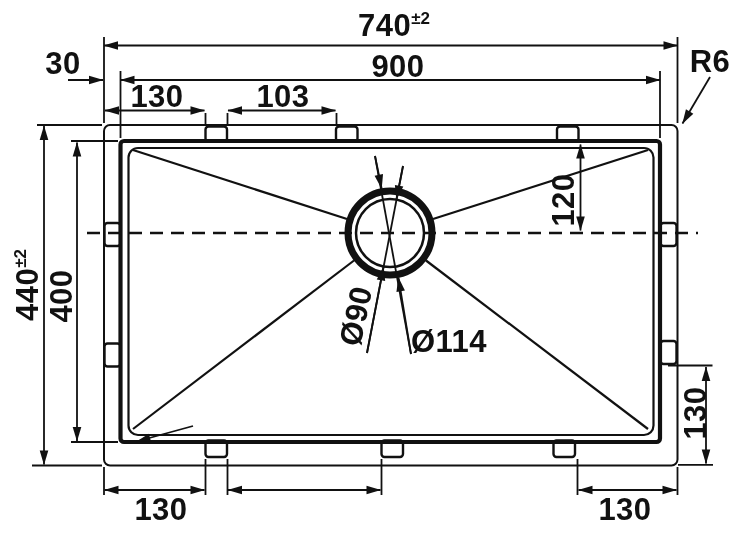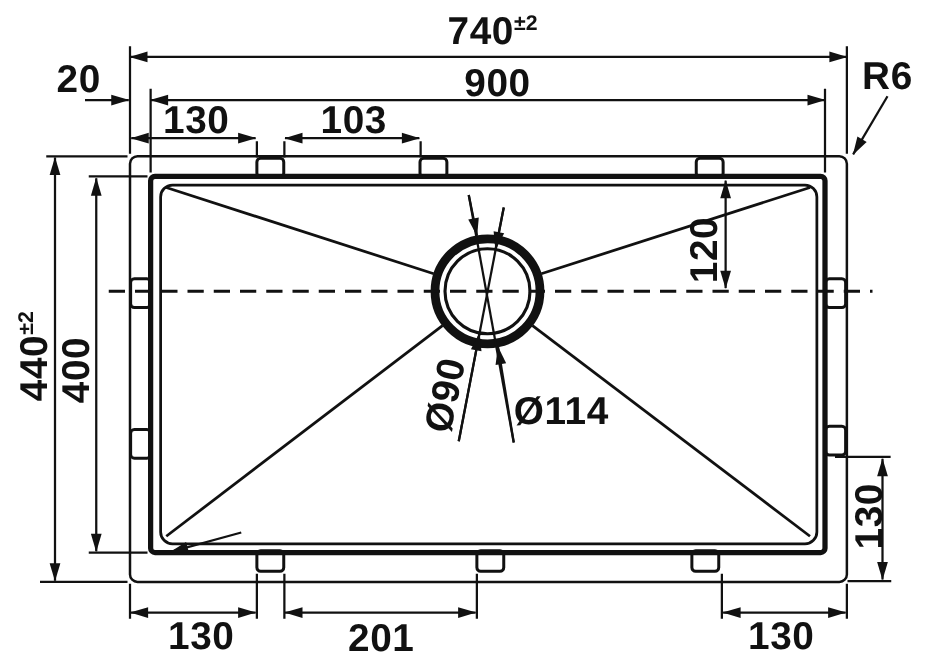--- a/index.html
+++ b/index.html
@@ -129,40 +129,39 @@
     <g stroke="#111" stroke-width="1.8" fill="none">
       <line x1="710" y1="77" x2="682.5" y2="123.5" marker-end="url(#ah)"></line>
       <line x1="193" y1="426" x2="136.5" y2="441.5" marker-end="url(#ah)"></line>
     </g>
   </svg>
 
   <div class="lbl" style="left:394px;top:25px"><span>740</span><sup>±2</sup></div>
 
   <div class="lbl" style="left:398px;top:66px">900</div>
 
-  <div class="lbl" style="left:63px;top:63px">20</div>
+  <div class="lbl" style="left:63px;top:63px">30</div>
 
   <div class="lbl" style="left:157px;top:96px">130</div>
 
   <div class="lbl" style="left:283px;top:96px">103</div>
 
   <div class="lbl" style="left:710px;top:61px">R6</div>
 
   <div class="lbl rot90" style="left:563px;top:200px">120</div>
 
   <div class="lbl rot90" style="left:27px;top:285px"><span>440</span><sup>±2</sup></div>
 
   <div class="lbl rot90" style="left:61px;top:296px">400</div>
 
   <div class="lbl rot78" style="left:356px;top:316px">Ø90</div>
 
-  <div class="lbl" style="left:449px;top:329px">Ø114</div>
+  <div class="lbl" style="left:449px;top:341px">Ø114</div>
 
 
   <div class="lbl" style="left:161px;top:509px">130</div>
 
-  <div class="lbl" style="left:305px;top:510px">201</div>
 
   <div class="lbl" style="left:625px;top:509px">130</div>
 
   <div class="lbl rot90" style="left:695px;top:413px">130</div>
 
 </div>
 
 </body></html>

